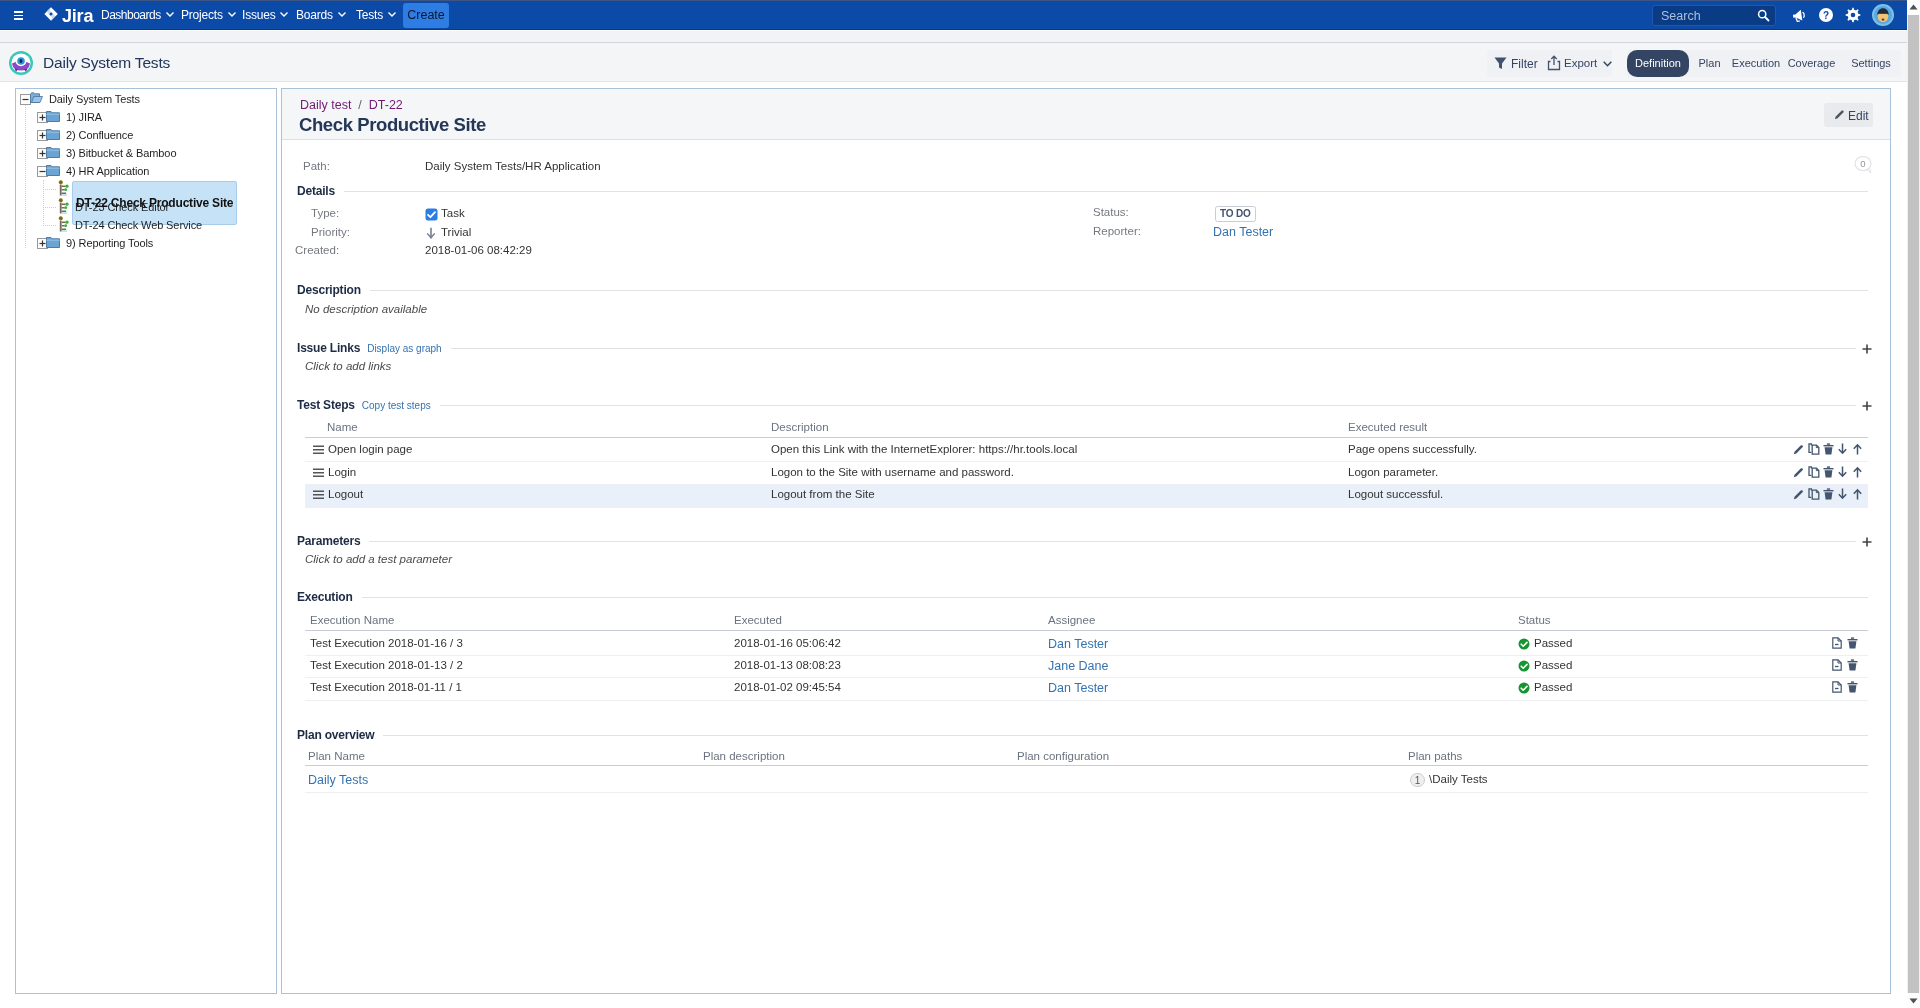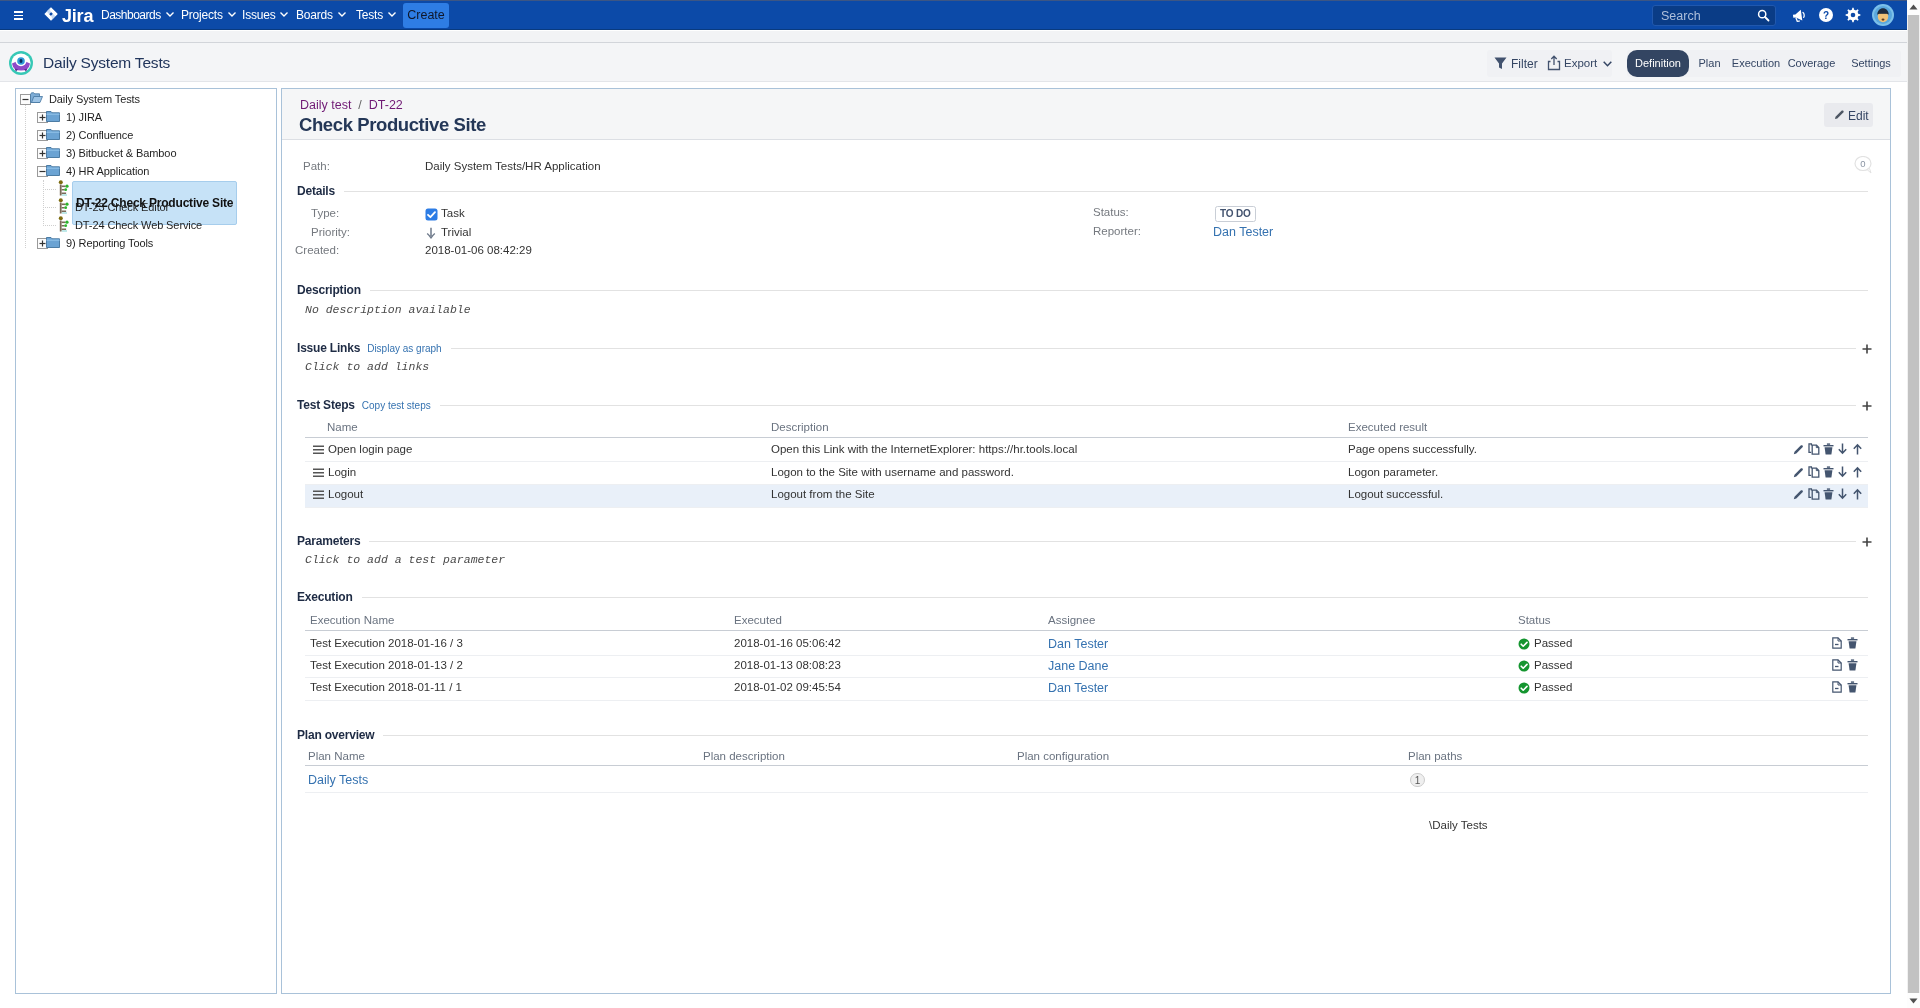--- a/index.html
+++ b/index.html
@@ -4,21 +4,21 @@
 <style>
 * { margin:0; padding:0; box-sizing:border-box; }
 html,body { width:1920px; height:1008px; }
 body { position:relative; font-family:"Liberation Sans",sans-serif; background:#ffffff; overflow:hidden; }
 .abs { position:absolute; white-space:nowrap; }
 a { text-decoration:none; color:#701a75; }
 .lnk { color:#3572b0; }
 .lbl { color:#75797f; font-size:11.5px; }
 .val { color:#333333; font-size:11.5px; }
 .sechdr { font-size:12px; font-weight:bold; color:#1e2b44; letter-spacing:-0.2px; }
-.ital { font-style:italic; color:#4a4a4a; font-size:11.5px;font-family:Liberation Mono, monospace; }
+.ital { font-style:italic; color:#4a4a4a; font-size:11.5px; }
 .th { color:#6a7380; font-size:11.5px; }
 .rowline { height:1px; background:#edeff2; }
 .shdr { position:absolute; display:flex; align-items:center; white-space:nowrap; }
 .shdr .fline { flex:1; height:1px; background:#e2e2e2; margin-left:9px; }
 .slink { font-size:10px; margin-left:7px; }
 .navitem { position:absolute; top:8px; color:#fff; font-size:12px; letter-spacing:-0.2px; white-space:nowrap; }
 .navitem svg { margin-left:5px; }
 .tab { position:absolute; top:50px; height:27px; color:#344563; font-size:11px; text-align:center; line-height:27px; white-space:nowrap; }
 .tree { position:absolute; font-size:11px; color:#1f1f1f; white-space:nowrap; letter-spacing:-0.1px; }
 </style>
@@ -531,21 +531,21 @@
 
 <div class="abs th" style="left:308px;top:750px;">Plan Name</div>
 <div class="abs th" style="left:703px;top:750px;">Plan description</div>
 <div class="abs th" style="left:1017px;top:750px;">Plan configuration</div>
 <div class="abs th" style="left:1408px;top:750px;">Plan paths</div>
 <div class="abs" style="left:305px;top:765px;width:1563px;height:1px;background:#c8cdd4;"></div>
 <div class="abs rowline" style="left:305px;top:792px;width:1563px;"></div>
 
 <div class="abs lnk" style="left:308px;top:773px;font-size:12.5px;">Daily Tests</div>
 <div class="abs" style="left:1410px;top:773px;width:15px;height:14px;background:#efefef;border:1px solid #cccccc;border-radius:7px;color:#555;font-size:10px;text-align:center;line-height:13px;">1</div>
-<div class="abs val" style="left:1429px;top:773px;margin-top:46px;">\Daily Tests</div>
+<div class="abs val" style="left:1429px;top:773px;">\Daily Tests</div>
 
 
 <div class="abs" style="left:1907px;top:0;width:13px;height:1008px;background:#f1f1f1;"></div>
 <div class="abs" style="left:1907px;top:0;width:13px;height:15px;background:#fdfdfd;"></div>
 <svg class="abs" style="left:1909px;top:4px;" width="9" height="7" viewBox="0 0 9 7">
     <path d="M4.5 0.5 L8.5 5.5 L0.5 5.5 Z" fill="#505050"></path>
   </svg>
 <div class="abs" style="left:1908px;top:15px;width:11px;height:978px;background:#c2c2c2;"></div>
 <div class="abs" style="left:1907px;top:993px;width:13px;height:15px;background:#fdfdfd;"></div>
 <svg class="abs" style="left:1909px;top:997px;" width="9" height="7" viewBox="0 0 9 7">

